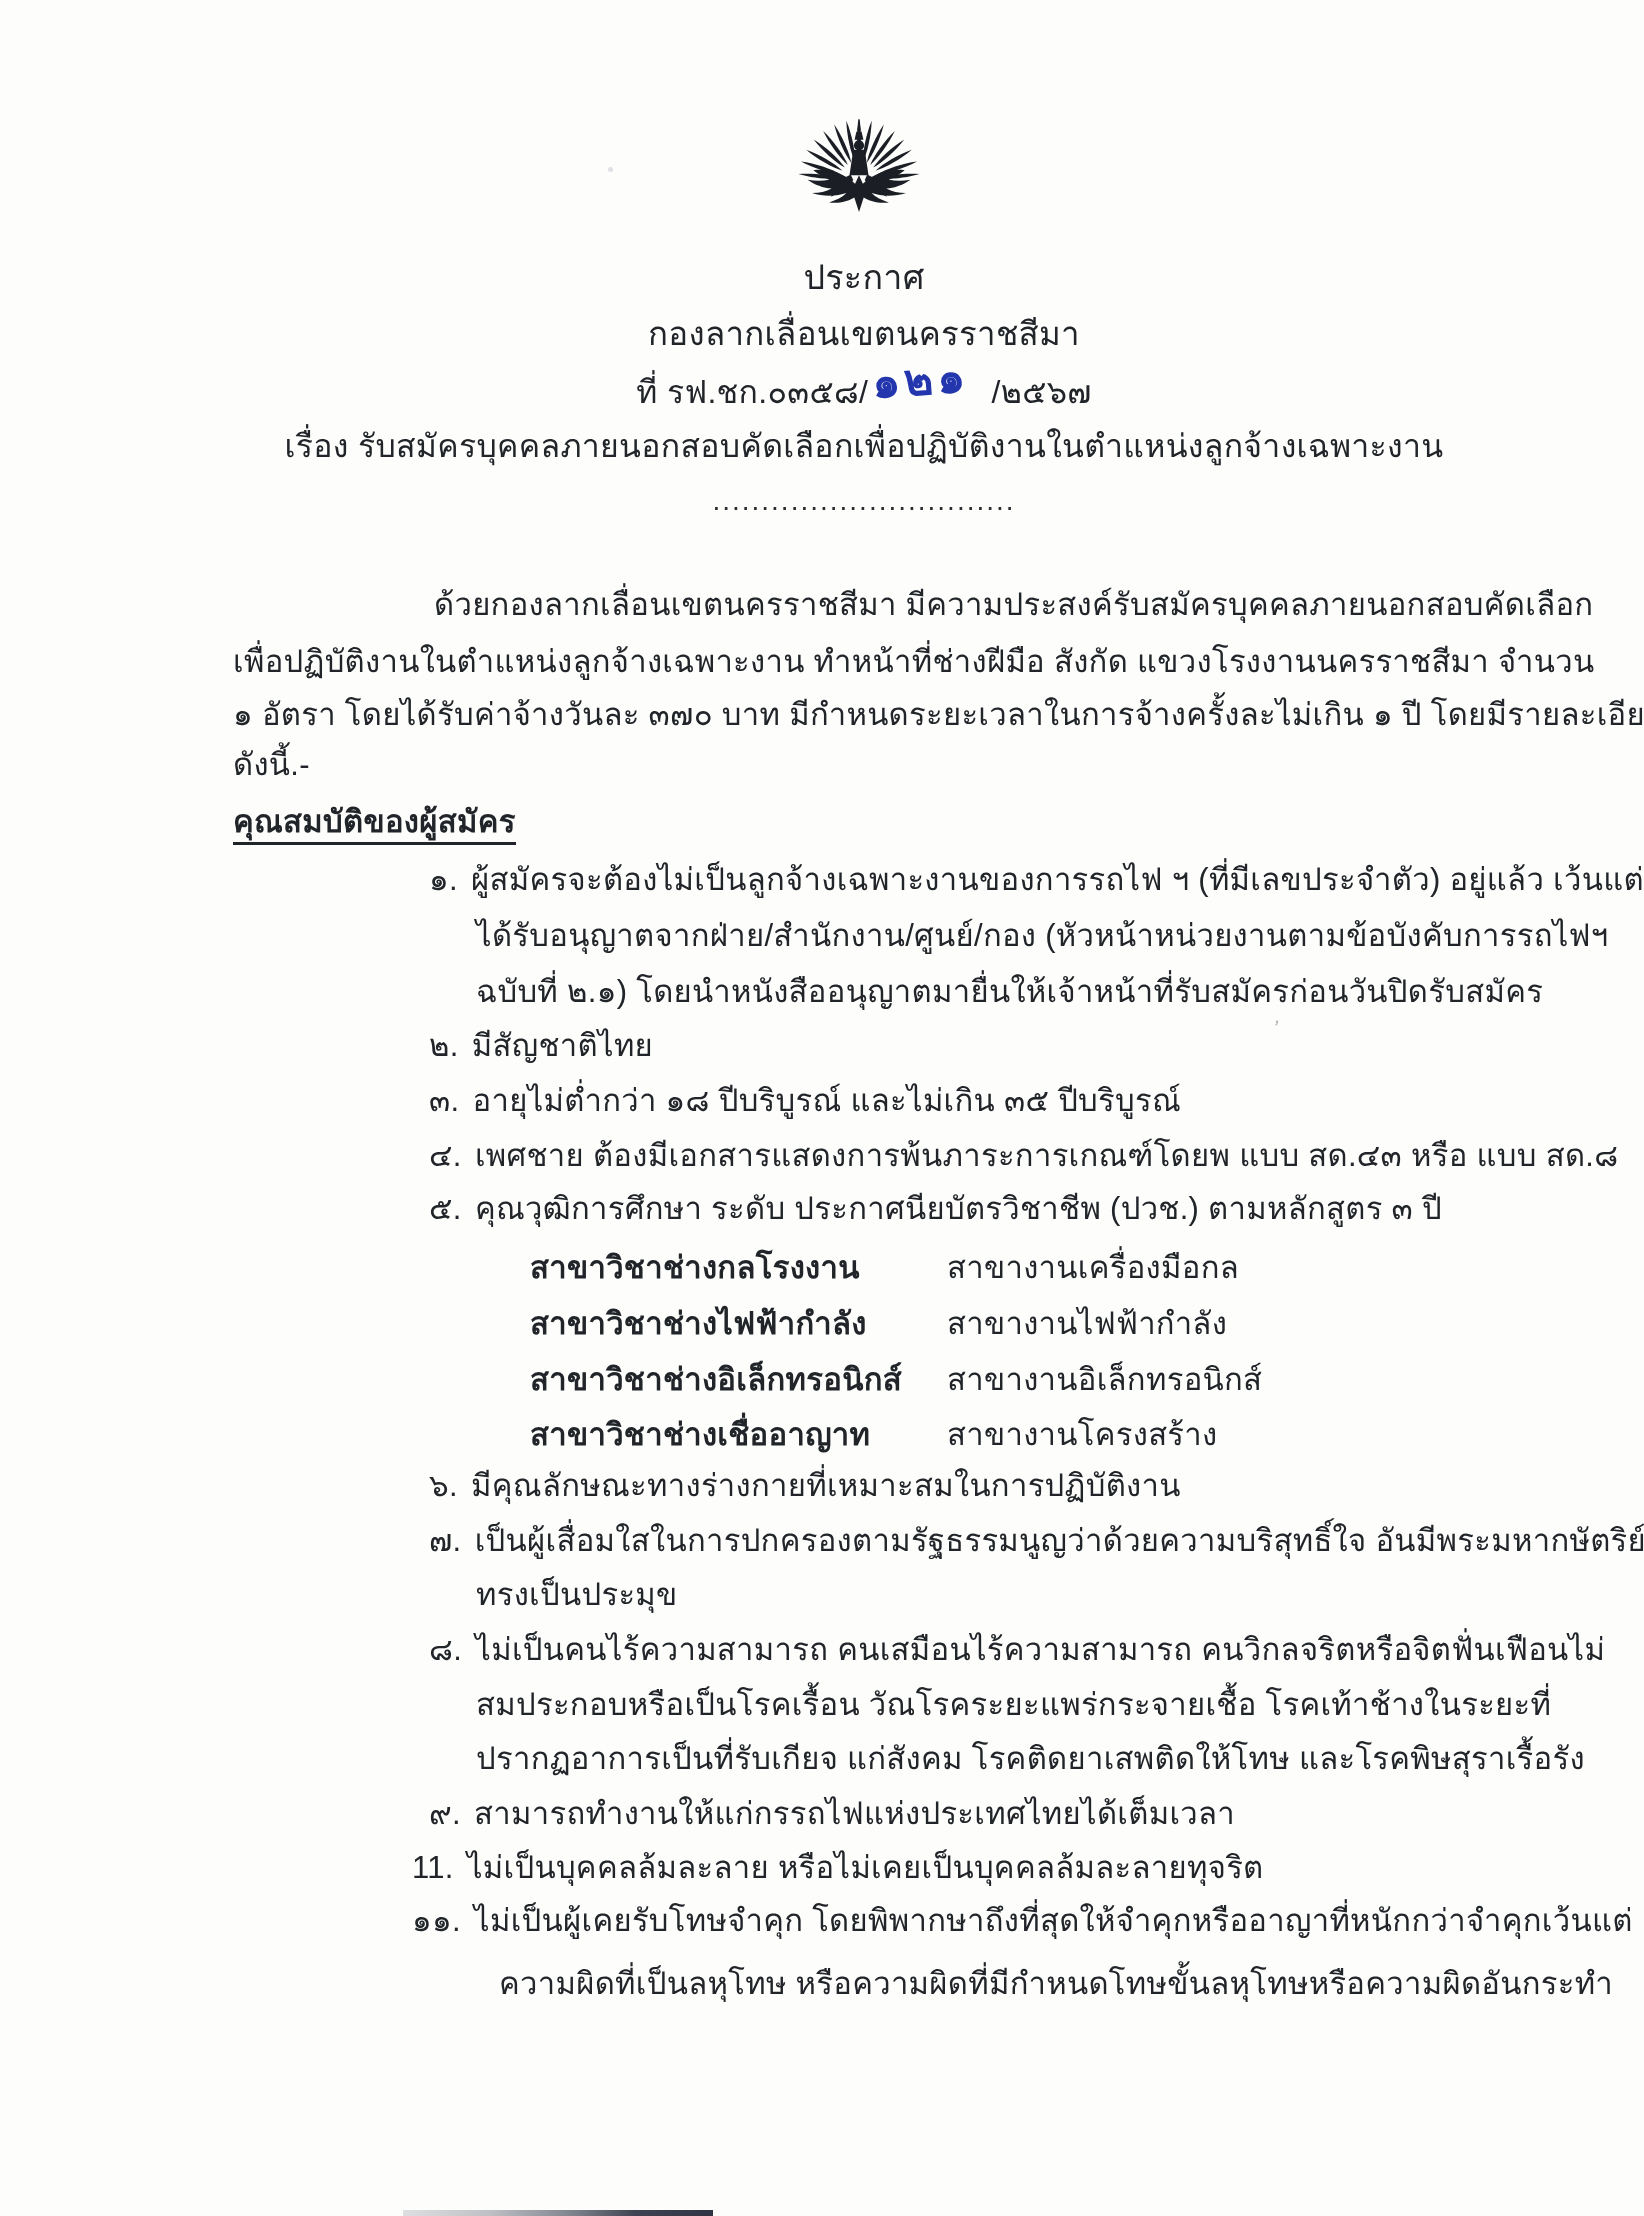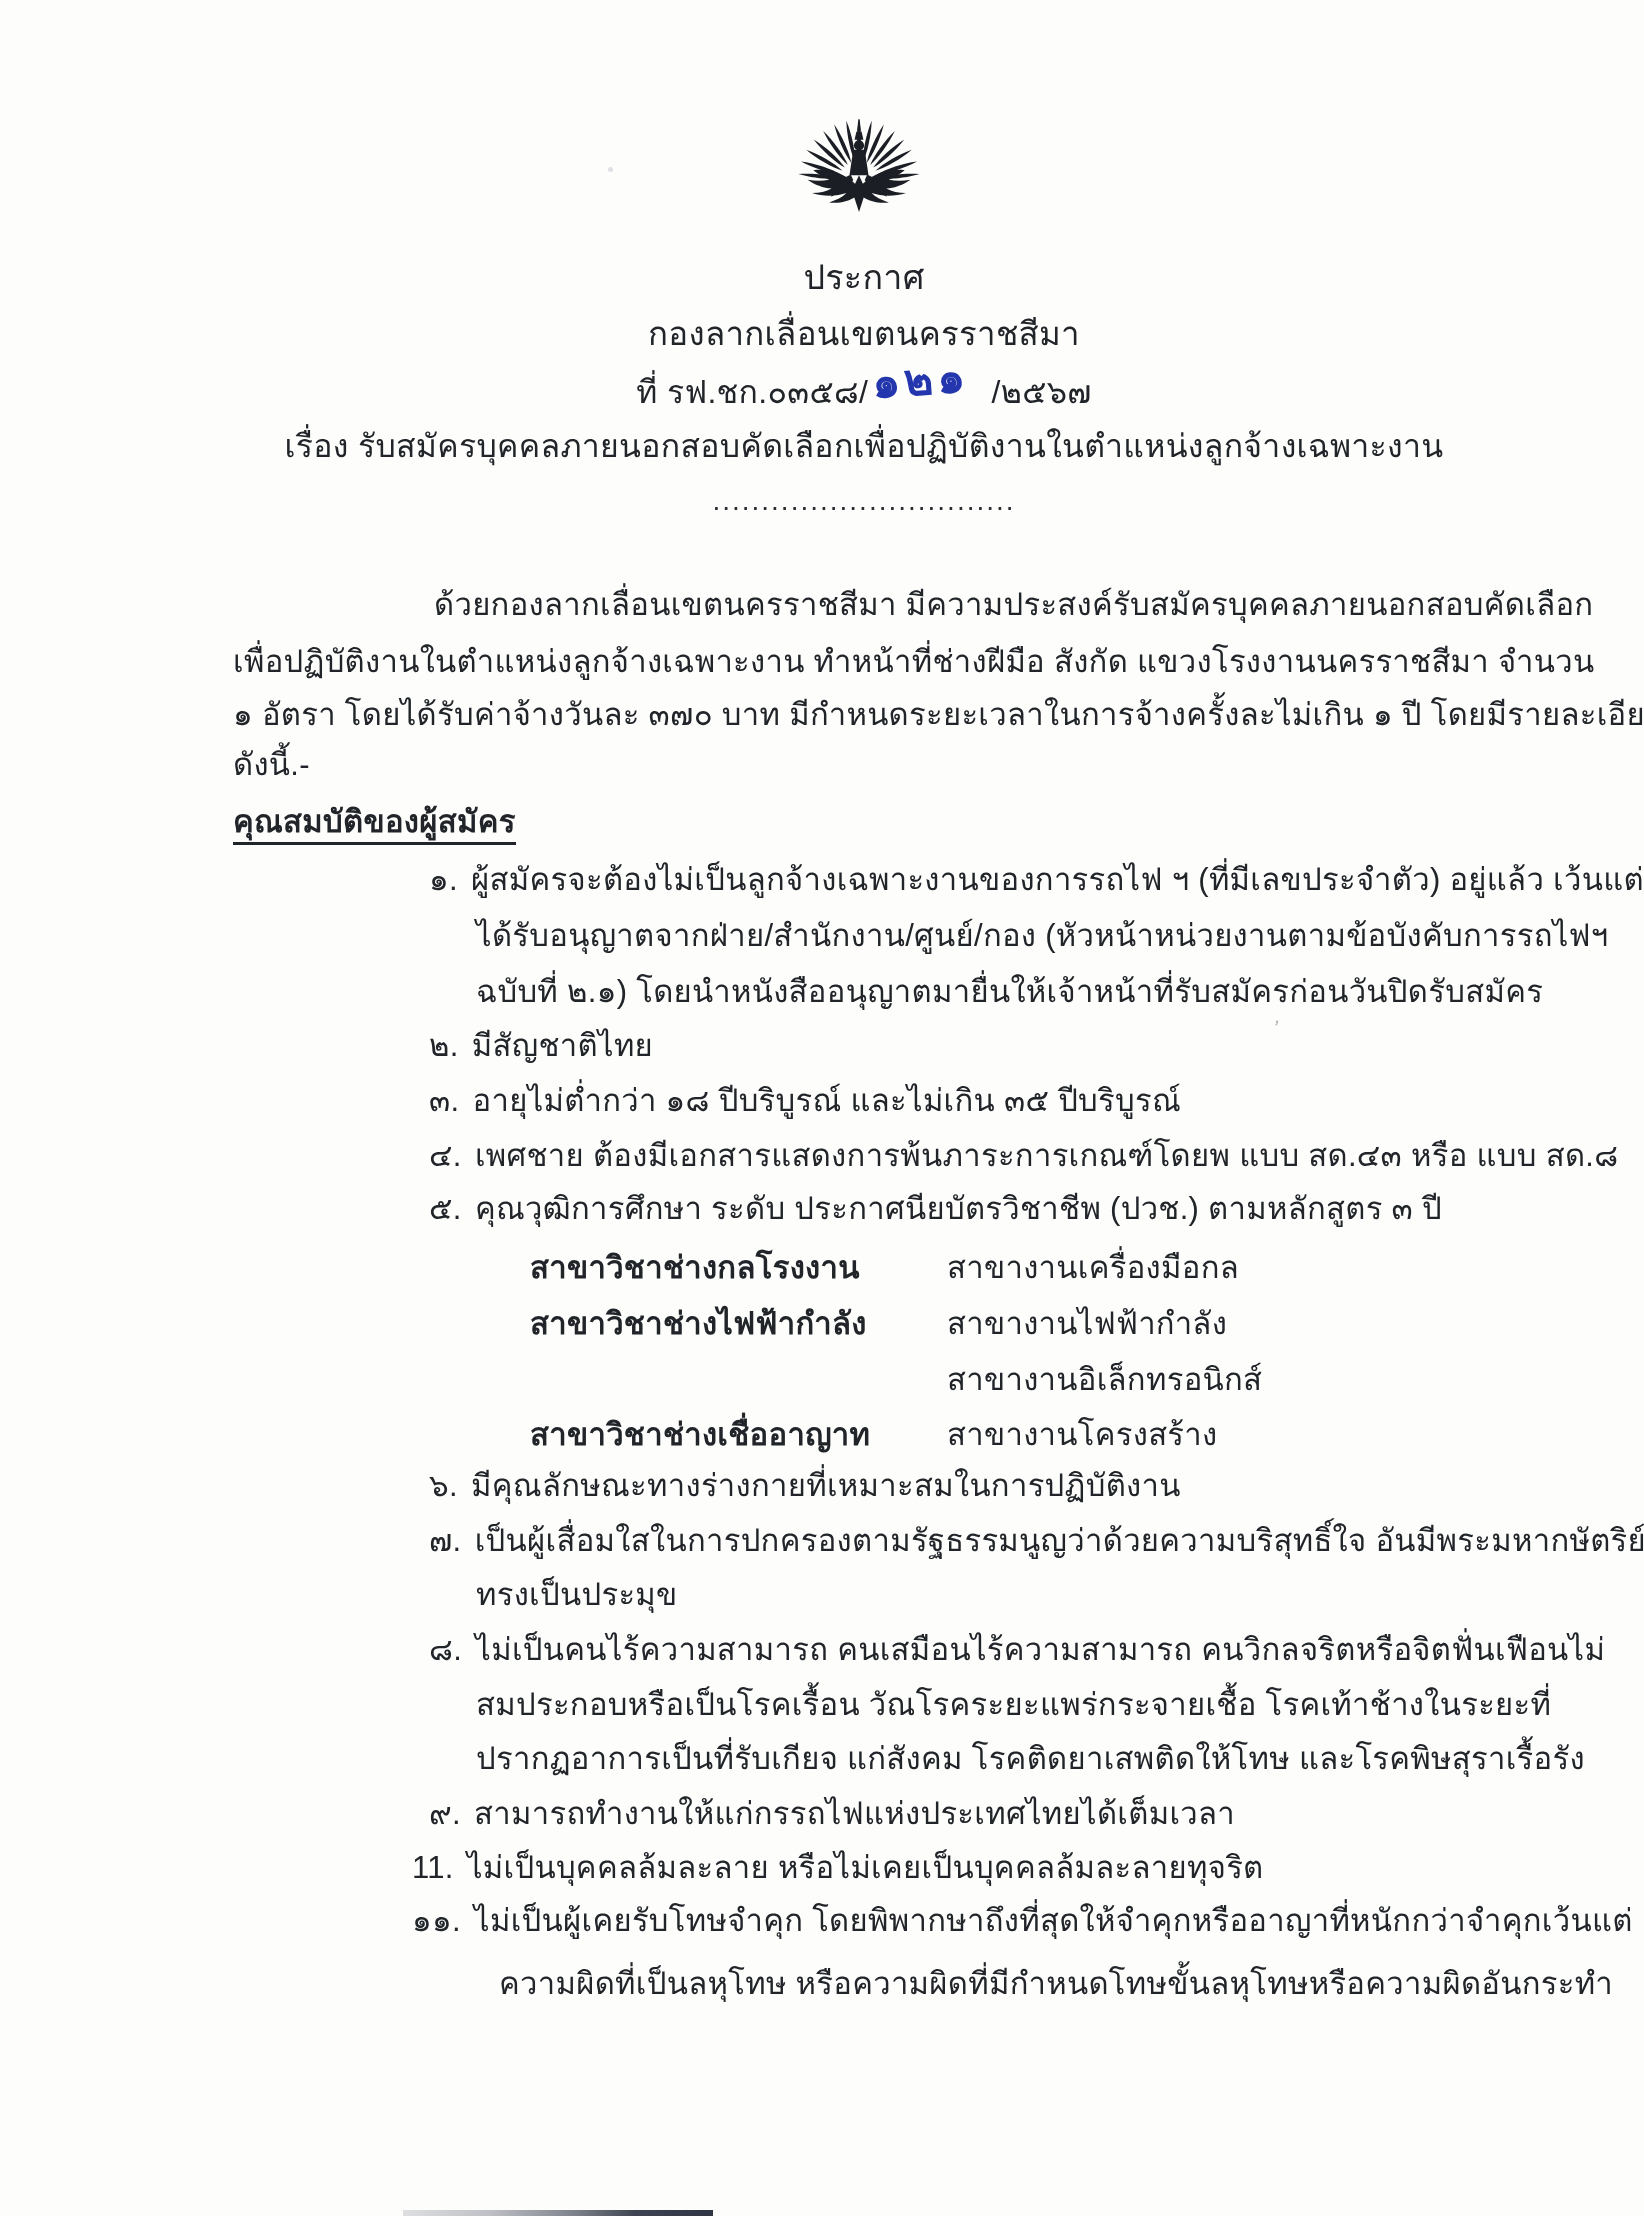--- a/index.html
+++ b/index.html
@@ -120,20 +120,21 @@
   <div class="line item" style="top:1025px;left:429px"><span class="no">๒.</span><span>มีสัญชาติไทย</span></div>
   <div class="line item" style="top:1080px;left:429px"><span class="no">๓.</span><span>อายุไม่ต่ำกว่า ๑๘ ปีบริบูรณ์ และไม่เกิน ๓๕ ปีบริบูรณ์</span></div>
   <div class="line item" style="top:1135px;left:429px"><span class="no">๔.</span><span>เพศชาย ต้องมีเอกสารแสดงการพ้นภาระการเกณฑ์โดยพ แบบ สด.๔๓ หรือ แบบ สด.๘</span></div>
 
   <div class="line item" style="top:1188px;left:429px"><span class="no">๕.</span><span>คุณวุฒิการศึกษา ระดับ ประกาศนียบัตรวิชาชีพ (ปวช.) ตามหลักสูตร ๓ ปี</span></div>
 
   <div class="line bold" style="top:1247px;left:530px">สาขาวิชาช่างกลโรงงาน</div>
   <div class="line" style="top:1247px;left:947px">สาขางานเครื่องมือกล</div>
   <div class="line bold" style="top:1303px;left:530px">สาขาวิชาช่างไฟฟ้ากำลัง</div>
   <div class="line" style="top:1303px;left:947px">สาขางานไฟฟ้ากำลัง</div>
+  <div class="line bold" style="top:1359px;left:530px">สาขาวิชาช่างอิเล็กทรอนิกส์</div>
   <div class="line" style="top:1359px;left:947px">สาขางานอิเล็กทรอนิกส์</div>
   <div class="line bold" style="top:1414px;left:530px">สาขาวิชาช่างเชื่ออาญาท</div>
   <div class="line" style="top:1414px;left:947px">สาขางานโครงสร้าง</div>
 
   <div class="line item" style="top:1465px;left:429px"><span class="no">๖.</span><span>มีคุณลักษณะทางร่างกายที่เหมาะสมในการปฏิบัติงาน</span></div>
 
   <div class="line item" style="top:1520px;left:429px"><span class="no">๗.</span><span>เป็นผู้เสื่อมใสในการปกครองตามรัฐธรรมนูญว่าด้วยความบริสุทธิ์ใจ อันมีพระมหากษัตริย์</span></div>
   <div class="line" style="top:1574px;left:476px">ทรงเป็นประมุข</div>
 
   <div class="line item" style="top:1629px;left:429px"><span class="no">๘.</span><span>ไม่เป็นคนไร้ความสามารถ คนเสมือนไร้ความสามารถ คนวิกลจริตหรือจิตฟั่นเฟือนไม่</span></div>

